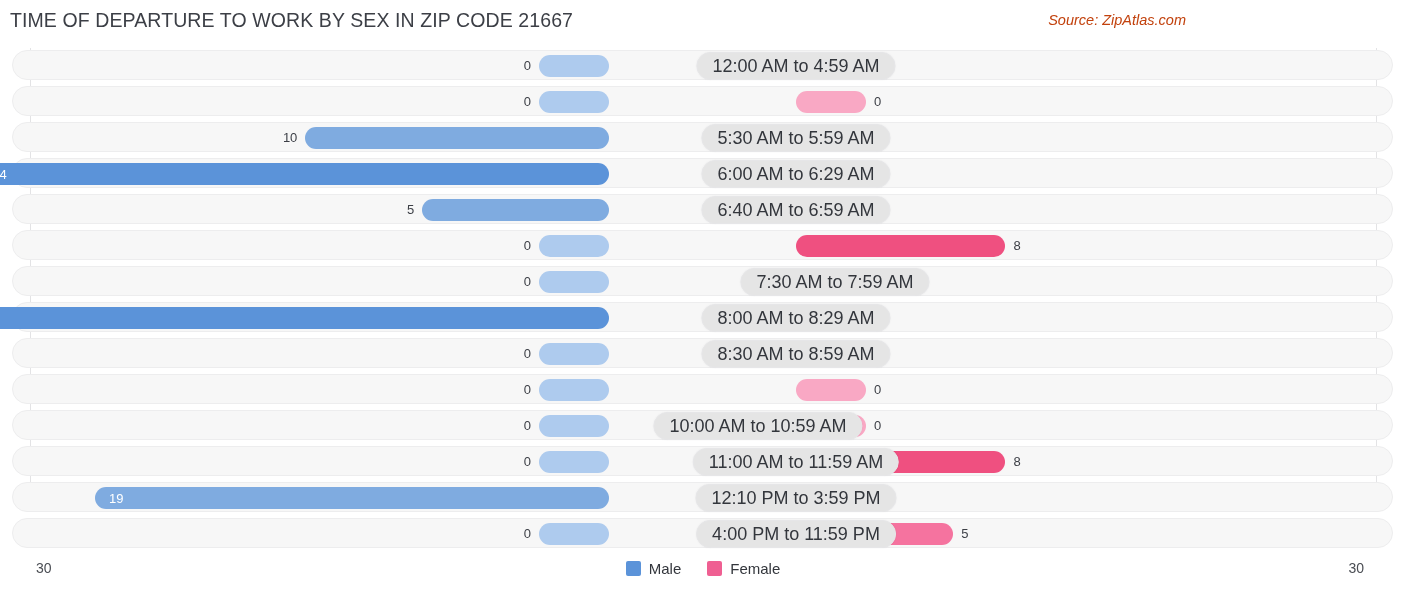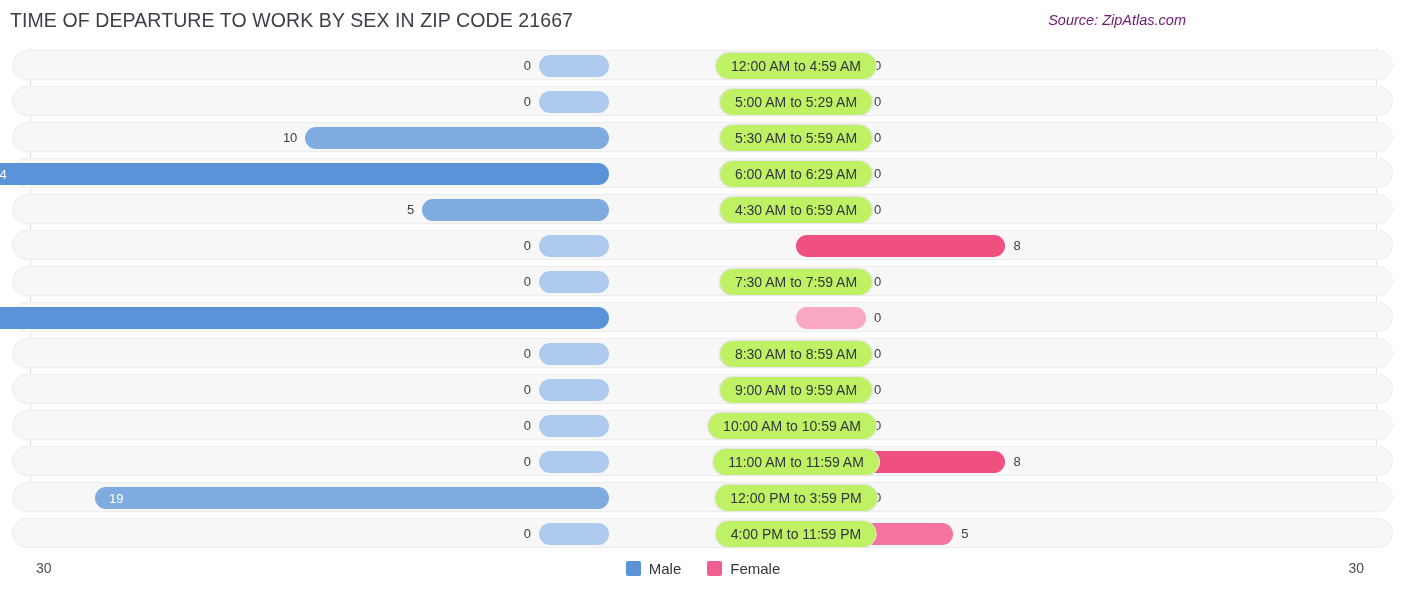--- a/index.html
+++ b/index.html
@@ -29,21 +29,21 @@
     letter-spacing: 0.1px;
     color: #3c3f46;
     font-weight: 400;
     white-space: nowrap;
   }
   #source-label {
     position: absolute;
     right: 12px; top: 12px;
     font-size: 14.5px;
     font-style: italic;
-    color: #701a75;
+    color: #c2410c;
     white-space: nowrap;
   }
 
   
   #plot {
     position: absolute;
     left: 0; top: 48px;
     width: 1406px;
     height: 506px;
   }
@@ -96,27 +96,27 @@
   .value-out-male   { text-align: right; }
   .value-out-female { text-align: left; }
 
   .center-pill {
     position: absolute;
     top: 1px;
     left: 50%;
     transform: translateX(-50%);
     height: 28px;
     padding: 0 15px;
-    background: #bef264;
+    background: #e5e5e5;
     border: 1px solid #e6e6e8;
     border-radius: 14px;
     display: flex;
     align-items: center;
     justify-content: center;
-    font-size: 14px;
+    font-size: 18px;
     color: #33363c;
     white-space: nowrap;
     box-shadow: 0 0 2px rgba(0,0,0,0.05);
   }
 
   
   #footer {
     position: absolute;
     left: 0; top: 556px;
     width: 1406px; height: 38px;
@@ -171,21 +171,20 @@
           <div class="value-out value-out-male" style="right: 861px;">0</div>
           <div class="bar bar-female" style="width: 70px; background: rgb(249, 168, 196);"></div>
           <div class="value-out value-out-female" style="left: 861px;">0</div>
           <div class="center-pill" style="left: 783px; transform: translateX(-50%);">12:00 AM to 4:59 AM</div>
         </div>
         <div class="row" style="top: 38px;">
           <div class="bar bar-male" style="width: 70px; background: rgb(174, 203, 238);"></div>
           <div class="value-out value-out-male" style="right: 861px;">0</div>
           <div class="bar bar-female" style="width: 70px; background: rgb(249, 168, 196);"></div>
           <div class="value-out value-out-female" style="left: 861px;">0</div>
-          <div class="center-pill" style="left: 783px; transform: translateX(-50%);">5:00 AM to 5:29 AM</div>
         </div>
         <div class="row" style="top: 74px;">
           <div class="bar bar-male" style="width: 303.667px; background: rgb(127, 171, 224);"></div>
           <div class="value-out value-out-male" style="right: 1094.67px;">10</div>
           <div class="bar bar-female" style="width: 70px; background: rgb(249, 168, 196);"></div>
           <div class="value-out value-out-female" style="left: 861px;">0</div>
           <div class="center-pill" style="left: 783px; transform: translateX(-50%);">5:30 AM to 5:59 AM</div>
         </div>
         <div class="row" style="top: 110px;">
           <div class="bar bar-male" style="width: 630.8px; background: rgb(91, 147, 217);">
@@ -193,75 +192,75 @@
           </div>
           <div class="bar bar-female" style="width: 70px; background: rgb(249, 168, 196);"></div>
           <div class="value-out value-out-female" style="left: 861px;">0</div>
           <div class="center-pill" style="left: 783px; transform: translateX(-50%);">6:00 AM to 6:29 AM</div>
         </div>
         <div class="row" style="top: 146px;">
           <div class="bar bar-male" style="width: 186.833px; background: rgb(127, 171, 224);"></div>
           <div class="value-out value-out-male" style="right: 977.833px;">5</div>
           <div class="bar bar-female" style="width: 70px; background: rgb(249, 168, 196);"></div>
           <div class="value-out value-out-female" style="left: 861px;">0</div>
-          <div class="center-pill" style="left: 783px; transform: translateX(-50%);">4:30 AM to 6:59 AM</div>
+          <div class="center-pill" style="left: 783px; transform: translateX(-50%);">6:40 AM to 6:59 AM</div>
         </div>
         <div class="row" style="top: 182px;">
           <div class="bar bar-male" style="width: 70px; background: rgb(174, 203, 238);"></div>
           <div class="value-out value-out-male" style="right: 861px;">0</div>
           <div class="bar bar-female" style="width: 209.467px; background: rgb(239, 80, 128);"></div>
           <div class="value-out value-out-female" style="left: 1000.47px;">8</div>
         </div>
         <div class="row" style="top: 218px;">
           <div class="bar bar-male" style="width: 70px; background: rgb(174, 203, 238);"></div>
           <div class="value-out value-out-male" style="right: 861px;">0</div>
           <div class="bar bar-female" style="width: 70px; background: rgb(249, 168, 196);"></div>
           <div class="value-out value-out-female" style="left: 861px;">0</div>
-          <div class="center-pill" style="left: 783px; transform: translateX(-50%);">7:30 AM to 7:59 AM</div>
+          <div class="center-pill" style="left: 822px; transform: translateX(-50%);">7:30 AM to 7:59 AM</div>
         </div>
         <div class="row" style="top: 254px;">
           <div class="bar bar-male" style="width: 747.633px; background: rgb(91, 147, 217);"></div>
           <div class="bar bar-female" style="width: 70px; background: rgb(249, 168, 196);"></div>
           <div class="value-out value-out-female" style="left: 861px;">0</div>
+          <div class="center-pill" style="left: 783px; transform: translateX(-50%);">8:00 AM to 8:29 AM</div>
         </div>
         <div class="row" style="top: 290px;">
           <div class="bar bar-male" style="width: 70px; background: rgb(174, 203, 238);"></div>
           <div class="value-out value-out-male" style="right: 861px;">0</div>
           <div class="bar bar-female" style="width: 70px; background: rgb(249, 168, 196);"></div>
           <div class="value-out value-out-female" style="left: 861px;">0</div>
           <div class="center-pill" style="left: 783px; transform: translateX(-50%);">8:30 AM to 8:59 AM</div>
         </div>
         <div class="row" style="top: 326px;">
           <div class="bar bar-male" style="width: 70px; background: rgb(174, 203, 238);"></div>
           <div class="value-out value-out-male" style="right: 861px;">0</div>
           <div class="bar bar-female" style="width: 70px; background: rgb(249, 168, 196);"></div>
           <div class="value-out value-out-female" style="left: 861px;">0</div>
-          <div class="center-pill" style="left: 783px; transform: translateX(-50%);">9:00 AM to 9:59 AM</div>
         </div>
         <div class="row" style="top: 362px;">
           <div class="bar bar-male" style="width: 70px; background: rgb(174, 203, 238);"></div>
           <div class="value-out value-out-male" style="right: 861px;">0</div>
           <div class="bar bar-female" style="width: 70px; background: rgb(249, 168, 196);"></div>
           <div class="value-out value-out-female" style="left: 861px;">0</div>
-          <div class="center-pill" style="left: 779px; transform: translateX(-50%); text-align: right;">10:00 AM to 10:59 AM</div>
+          <div class="center-pill" style="left: 745px; transform: translateX(-50%); text-align: right;">10:00 AM to 10:59 AM</div>
         </div>
         <div class="row" style="top: 398px;">
           <div class="bar bar-male" style="width: 70px; background: rgb(174, 203, 238);"></div>
           <div class="value-out value-out-male" style="right: 861px;">0</div>
           <div class="bar bar-female" style="width: 209.467px; background: rgb(239, 80, 128);"></div>
           <div class="value-out value-out-female" style="left: 1000.47px;">8</div>
           <div class="center-pill" style="left: 783px; transform: translateX(-50%); text-align: right;">11:00 AM to 11:59 AM</div>
         </div>
         <div class="row" style="top: 434px;">
           <div class="bar bar-male" style="width: 513.967px; background: rgb(127, 171, 224);">
             <span class="bar-inner-label">19</span>
           </div>
           <div class="bar bar-female" style="width: 70px; background: rgb(249, 168, 196);"></div>
           <div class="value-out value-out-female" style="left: 861px;">0</div>
-          <div class="center-pill" style="left: 783px; transform: translateX(-50%);">12:00 PM to 3:59 PM</div>
+          <div class="center-pill" style="left: 783px; transform: translateX(-50%);">12:10 PM to 3:59 PM</div>
         </div>
         <div class="row" style="top: 470px;">
           <div class="bar bar-male" style="width: 70px; background: rgb(174, 203, 238);"></div>
           <div class="value-out value-out-male" style="right: 861px;">0</div>
           <div class="bar bar-female" style="width: 157.167px; background: rgb(245, 115, 159);"></div>
           <div class="value-out value-out-female" style="left: 948.167px;">5</div>
           <div class="center-pill" style="left: 783px; transform: translateX(-50%);">4:00 PM to 11:59 PM</div>
         </div>
       </div>
   </div>

